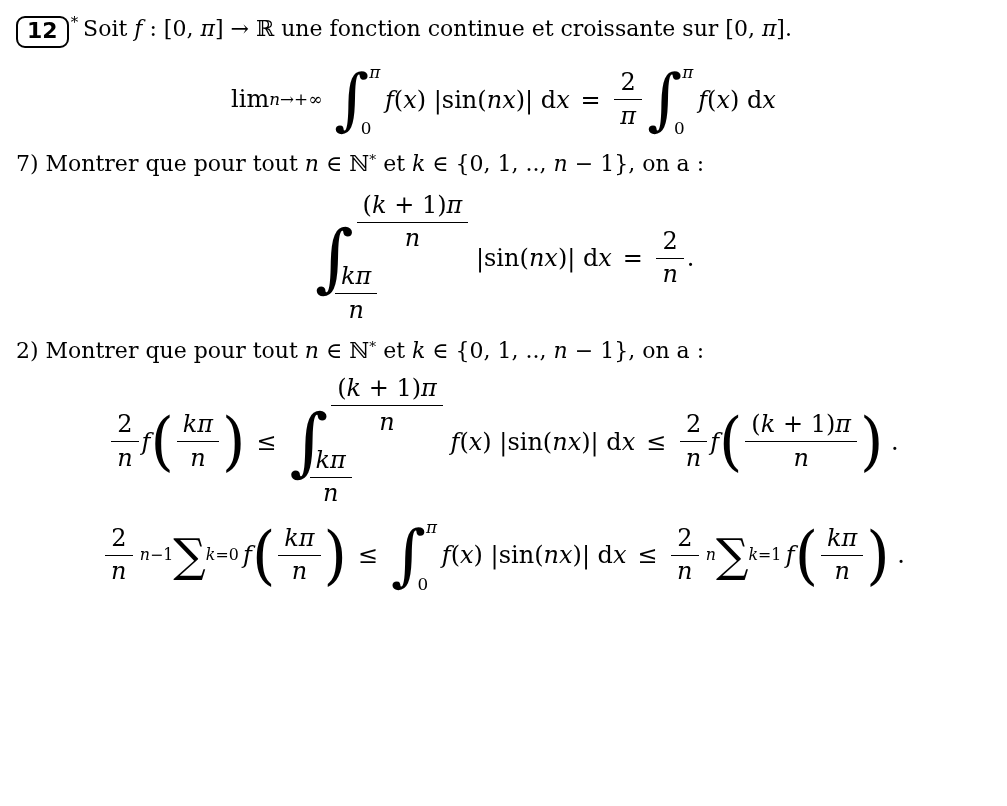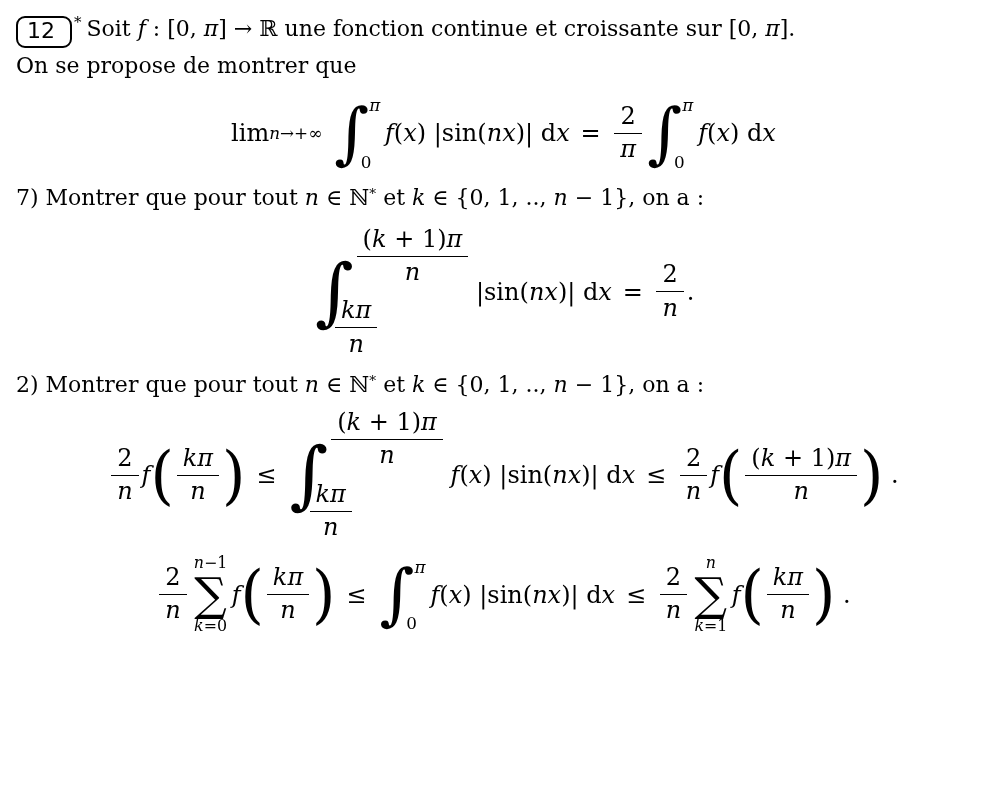--- a/index.html
+++ b/index.html
@@ -11,23 +11,23 @@
     font-size: 22px;
     padding: 10px 16px 0 16px;
     overflow: hidden;
   }
   .line { line-height: 1.4; margin: 3px 0; }
   .header-line { margin-top: 2px; }
   .ex-box {
     display: inline-block;
     border: 2px solid #000;
     border-radius: 9px;
-    padding: 0px 15px 2px 9px;
+    padding: 0px 9px 2px 9px;
     font-family: "DejaVu Sans", sans-serif;
-    font-weight: normal;
+    font-weight: bold;
     font-size: 22px;
     line-height: 1.2;
     vertical-align: -2px;
   }
   .ex-star { font-size: 0.68em; vertical-align: 0.6em; margin: 0 5px 0 2px; }
   .tk { white-space: pre; }
   .it { font-style: italic; }
   .rm { font-style: normal; }
   .rel { margin: 0 0.45em; align-self: center; }
   .sup { font-size: 0.62em; vertical-align: 0.55em; }
@@ -55,21 +55,21 @@
     font-size: 0.7em; line-height: 1.1;
   }
   .int-sup { margin-top: -0.1em; align-self: flex-start; }
   .int-sub { margin-left: -0.5em; margin-bottom: -0.15em; align-self: flex-start; }
   .mint.tall .int-glyph { font-size: 3.1em; }
   .mint.tall .int-lims { font-size: 1em; justify-content: center; }
   .mint.tall .int-sup { margin: 0 0 0.45em 0; }
   .mint.tall .int-sub { margin-left: -0.9em; margin-bottom: 0; }
 
   .msum {
-    display: inline-flex; flex-direction: column; align-items: center;
+    display: inline-flex; align-items: center;
     line-height: 1; margin: 0 0.18em; align-self: center;
   }
   .sum-top, .sum-bot { font-size: 0.66em; line-height: 1.15; }
   .sum-glyph { font-size: 1.9em; line-height: 0.95; margin: 0.02em 0; }
 
   .mlim {
     display: inline-flex; flex-direction: row; align-items: center;
     margin-right: 0.4em; line-height: 1.1; align-self: center;
   }
   .lim-bot { font-size: 0.7em; }
@@ -80,21 +80,20 @@
 </style>
 </head>
 <body>
 
 <div>
 
   <div class="line header-line">
     <span class="ex-box"><span>12</span></span><span class="ex-star">*</span><span><span class="tk rm">Soit </span><span class="tk it">f</span><span class="tk rm"> : [0, </span><span class="tk it">π</span><span class="tk rm">] → ℝ une fonction continue et croissante sur [0, </span><span class="tk it">π</span><span class="tk rm">].</span></span>
   </div>
 
-  <div class="line">On se propose de montrer que</div>
 
   <div class="formula f-main">
       <span class="mlim">
         <span class="lim-top">lim</span>
         <span class="lim-bot"><span class="tk it">n</span><span class="tk rm">→+∞</span></span>
       </span>
       <span class="mint">
         <span class="int-glyph">∫</span>
         <span class="int-lims">
           <span class="int-sup"><span class="tk it">π</span></span>

